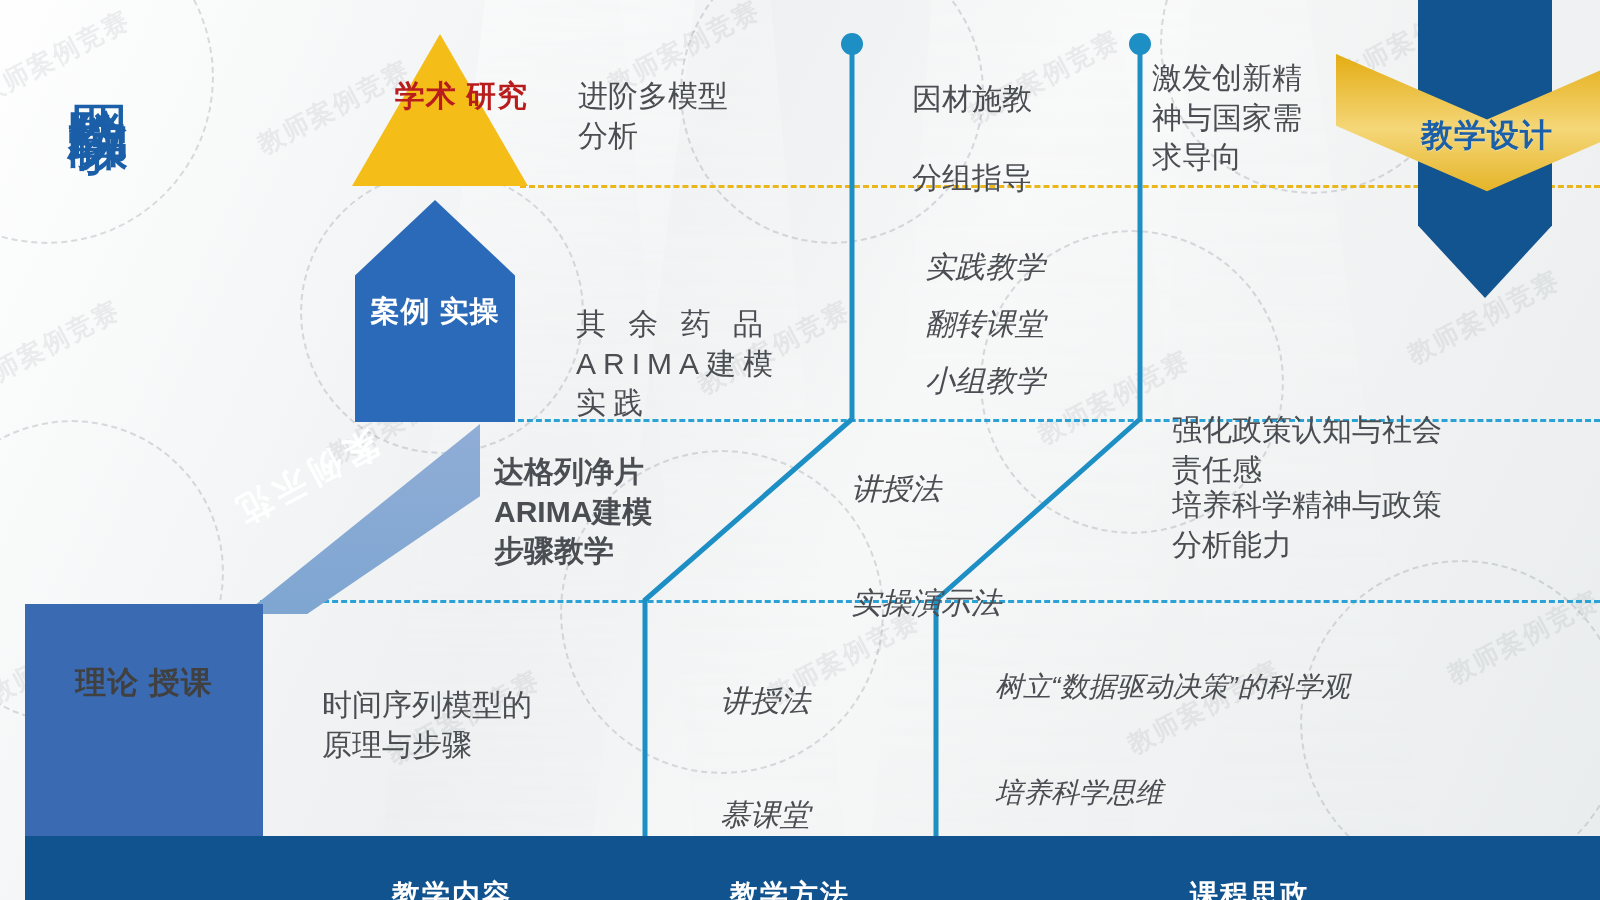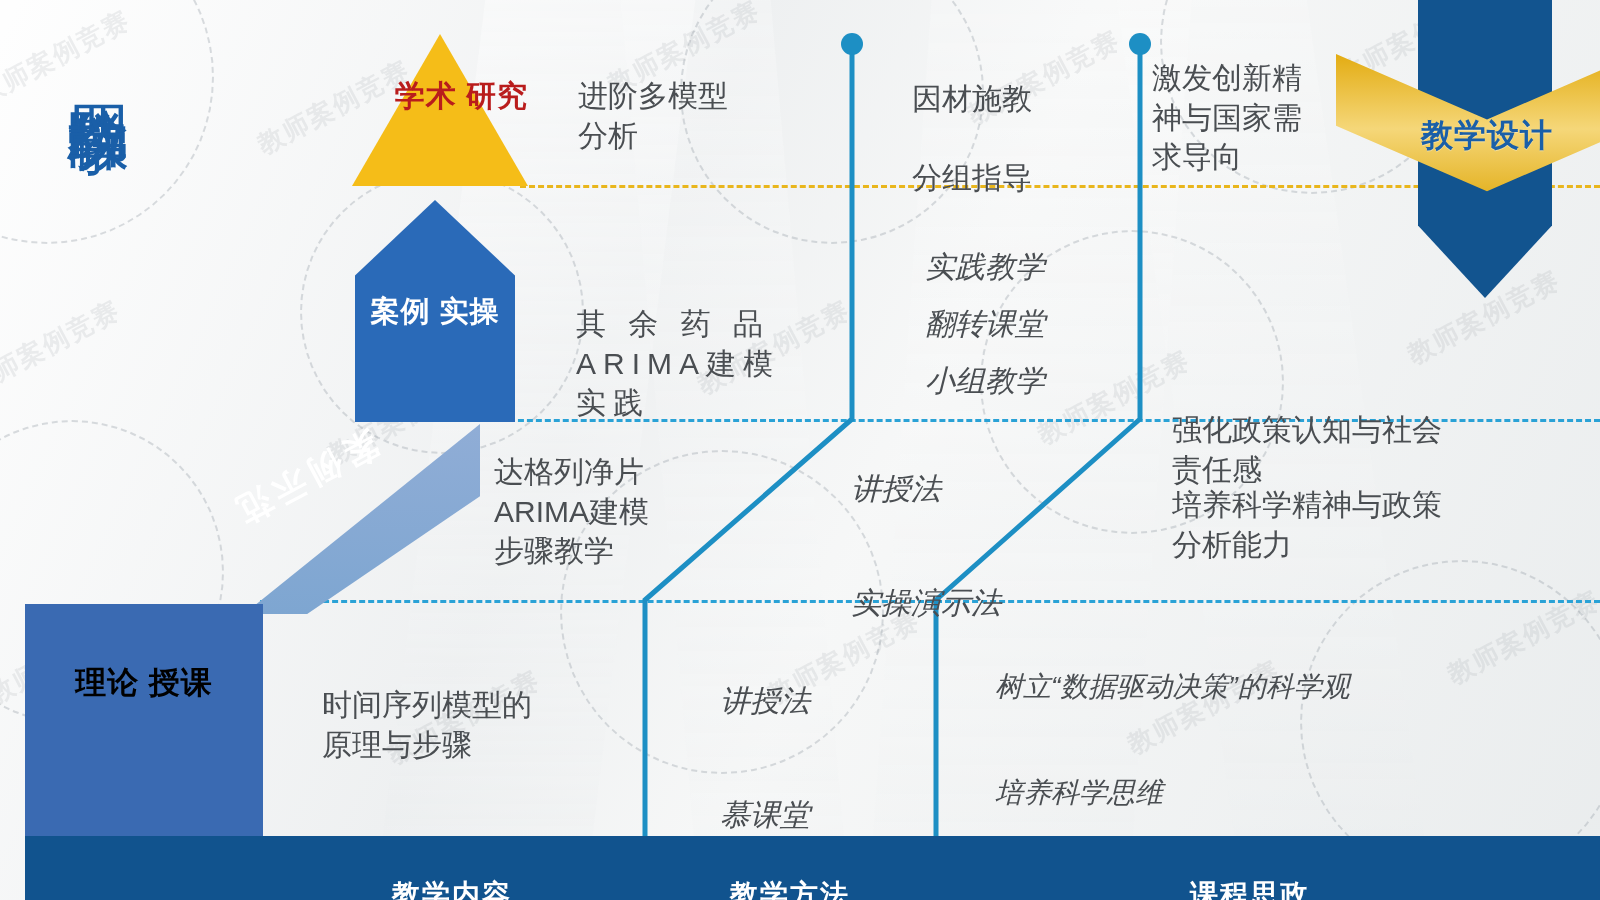--- a/index.html
+++ b/index.html
@@ -47,21 +47,21 @@
 
   .ramp{position:absolute;left:120px;top:424px;width:360px;height:190px;
     background:linear-gradient(180deg,#90add6,#7ea6d1);
     clip-path:polygon(34.5% 100%,100% 0%,100% 38%,52% 100%);}
   .ramp-label{position:absolute;left:170px;top:455px;width:270px;text-align:center;
     color:#fff;font-weight:bold;font-size:34px;letter-spacing:6px;
     transform:rotate(-28deg) rotate(180deg);transform-origin:center center;}
 
   .block-base{position:absolute;left:25px;top:604px;width:238px;height:232px;background:#3a6ab2;}
   .block-label{position:absolute;left:25px;top:660px;width:238px;text-align:center;
-    color:#000000;font-weight:bold;font-size:31px;line-height:1.5;letter-spacing:1px;}
+    color:#404040;font-weight:bold;font-size:31px;line-height:1.5;letter-spacing:1px;}
 
   
   .conn{position:absolute;left:0;top:0;width:1600px;height:900px;pointer-events:none;}
 
   
   .cell{position:absolute;color:#4a4e52;font-size:30px;line-height:1.32;white-space:pre-line;}
   .cell.sp{letter-spacing:7px;}
   .cell.small{font-size:28px;}
   .cell.lh{line-height:1.9;font-style:italic;}
 
@@ -158,21 +158,21 @@
 神与国家需
 求导向</div>
 
   <div class="cell sp" style="left:576px;top:278px;width:280px;margin-top:26px;">其 余 药 品
 ARIMA建模
 实践</div>
   <div class="cell lh" style="left:925px;top:238px;width:240px;">实践教学
 翻转课堂
 小组教学</div>
 
-  <div class="cell" style="left:494px;top:452px;width:300px;">达格列净片
+  <div class="cell" style="left:494px;top:452px;width:300px;font-weight:bold;">达格列净片
 ARIMA建模
 步骤教学</div>
   <div class="cell lh" style="left:851px;top:460px;width:260px;">讲授法
 
 实操演示法</div>
   <div class="cell" style="left:1172px;top:410px;width:420px;">强化政策认知与社会
 责任感</div>
   <div class="cell" style="left:1172px;top:488px;width:420px;font-family:Liberation Mono, monospace;">培养科学精神与政策
 分析能力</div>
 

